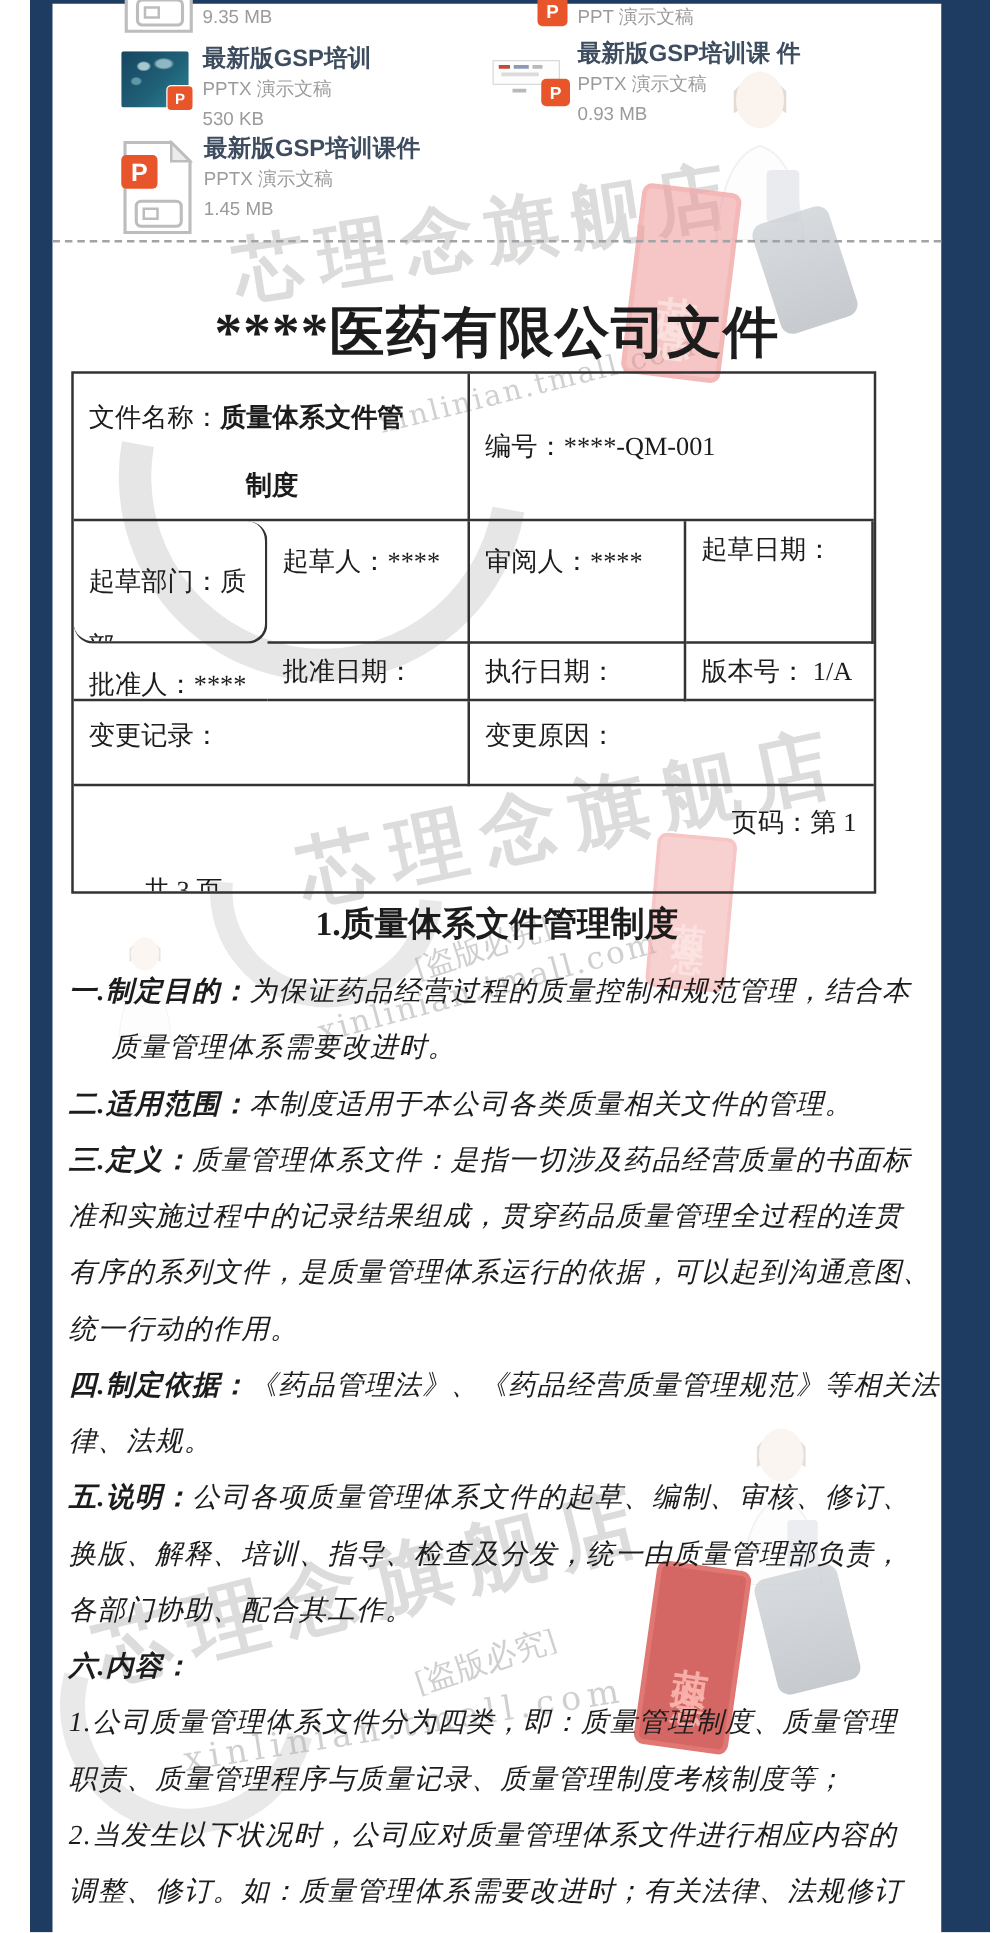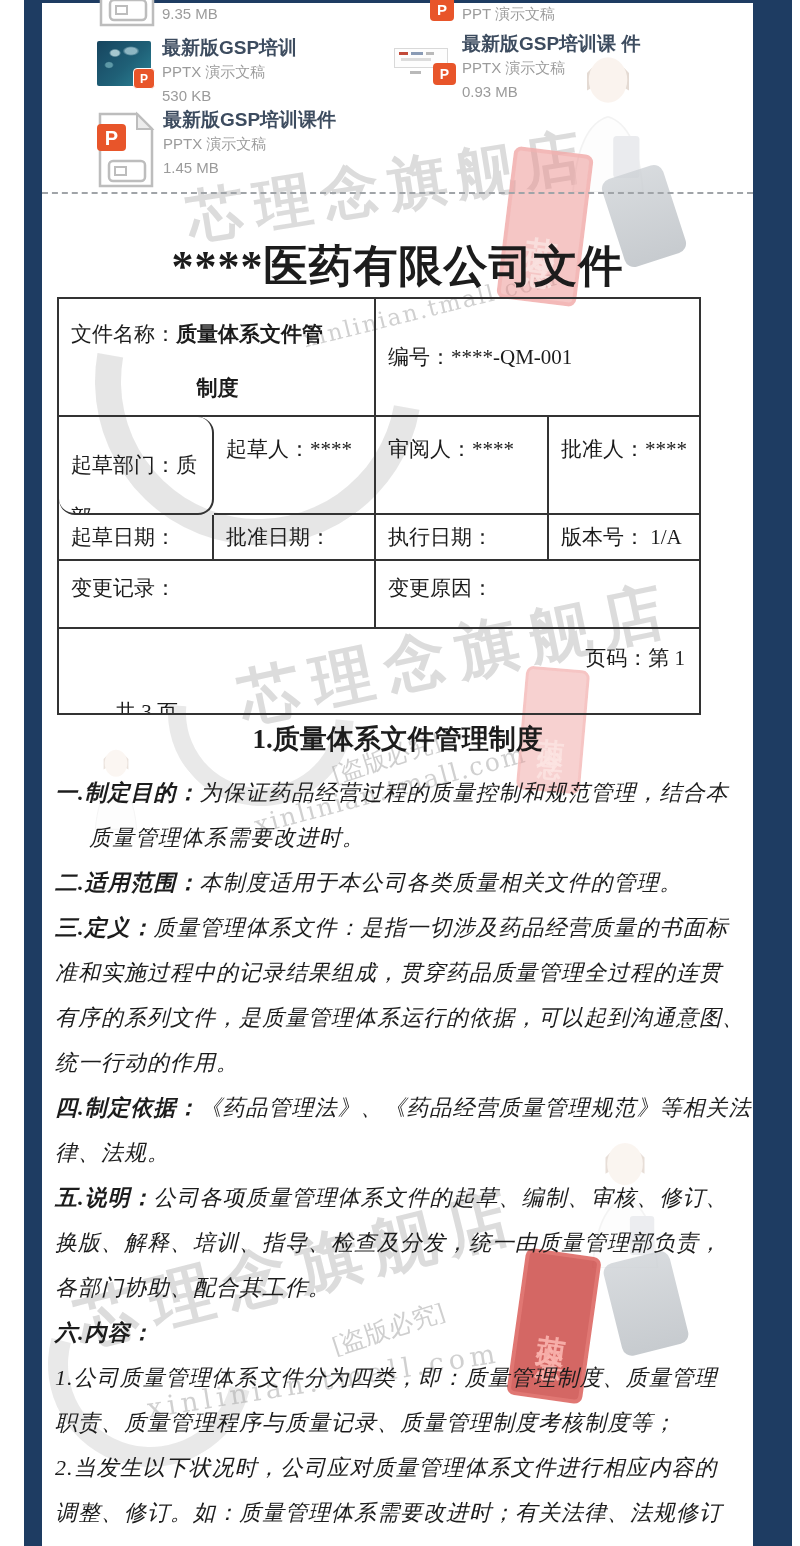--- a/index.html
+++ b/index.html
@@ -207,24 +207,24 @@
     </div>
 
     <div class="cell" style="padding-top:22px;border-radius:16px;">
       <span>起草部门：质</span>
       <span class="blk">部</span>
     </div>
     <div class="cell" style="padding-top:6px;">
       <span>起草人：****</span></div>
     <div class="cell" style="padding-top:6px;">
       <span>审阅人：****</span></div>
+    <div class="cell cell-short"><span>起草日期：</span></div>
+
     <div class="cell colend" style="padding-top:6px;">
       <span>批准人：****</span></div>
-
-    <div class="cell cell-short"><span>起草日期：</span></div>
     <div class="cell cell-short"><span>批准日期：</span></div>
     <div class="cell cell-short"><span>执行日期：</span></div>
     <div class="cell cell-short colend"><span>版本号： 1/A</span></div>
 
     <div class="cell span2" style="line-height:34px; padding-top:10px;">
       <span>变更记录：</span></div>
     <div class="cell span2 colend" style="line-height:34px; padding-top:10px;">
       <span>变更原因：</span></div>
 
     <div class="cell span4 colend rowend pagecell">

